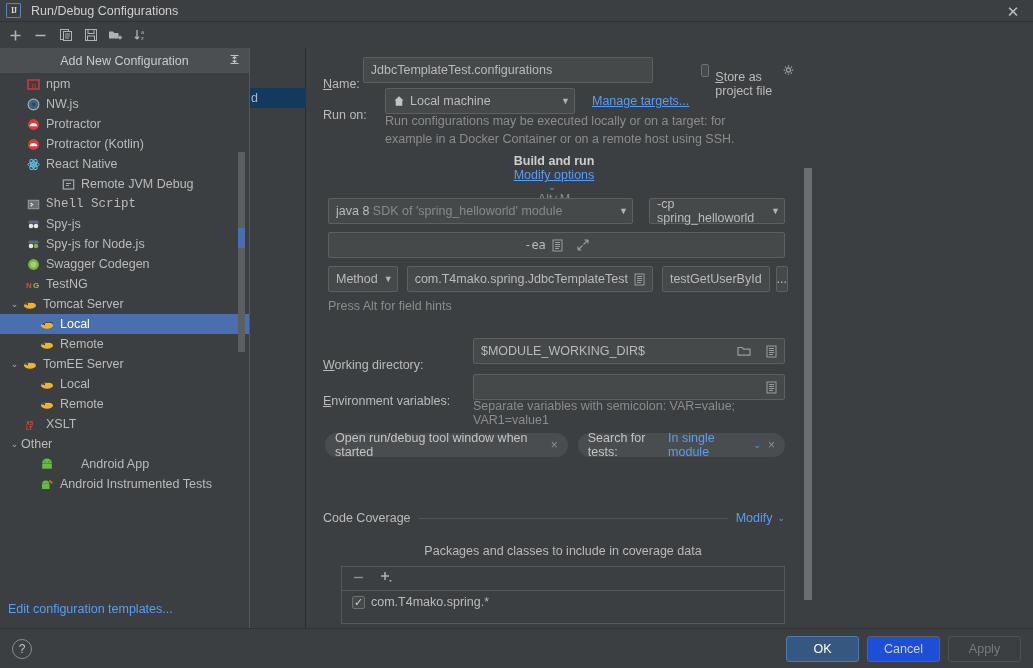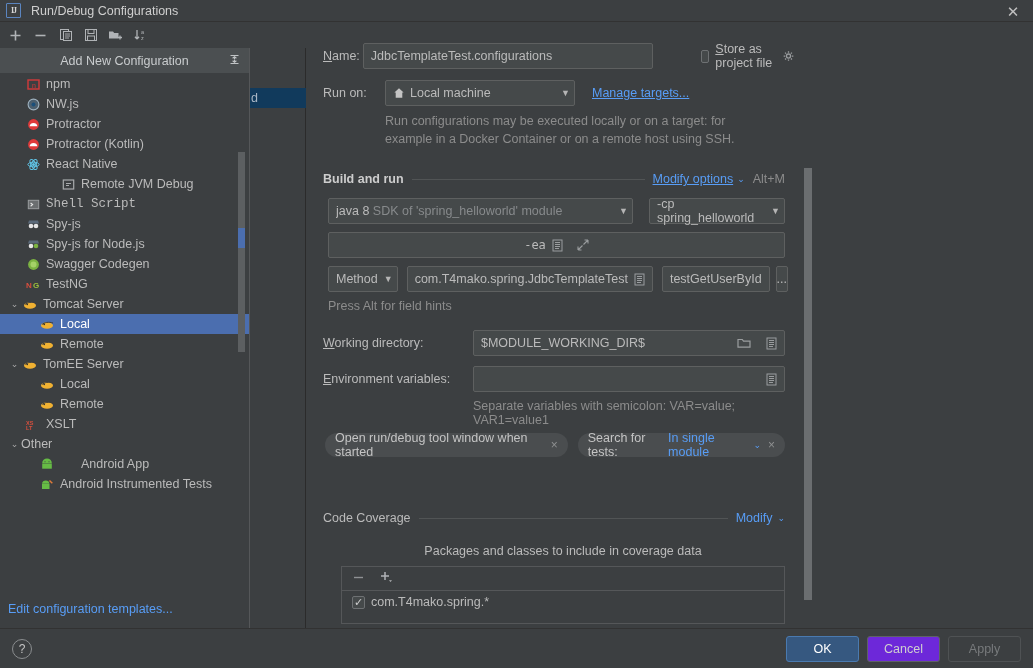--- a/index.html
+++ b/index.html
@@ -102,21 +102,21 @@
     position: absolute; top: 22px; left: 307px; right: 0; bottom: 40px;
     background: #3c3f41; overflow: hidden;
   }
   .main-scroll-track {
     position: absolute; right: 5px; top: 146px; width: 8px; height: 432px;
     background: #6b6e70;
   }
   .panel-pad { position: absolute; top: 0; left: 0; right: 22px; bottom: 0; }
 
   .row { display: flex; align-items: center; }
-  .lbl { color: #bbbbbb; font-size: 12.5px; }
+  .lbl { color: #bbbbbb; font-size: 12.5px; margin-top: 28px; }
   .u { text-decoration: underline; }
 
   .field {
     background: #45494a; border: 1px solid #5e6060; border-radius: 2px;
     height: 26px; display: flex; align-items: center; padding: 0 7px;
     color: #bbbbbb; font-size: 12.5px;
   }
   .field.mono { font-family: "DejaVu Sans Mono", monospace; font-size: 12px; }
   .combo {
     background: #45494a; border: 1px solid #5e6060; border-radius: 2px;
@@ -161,21 +161,21 @@
   }
   .help-btn {
     width: 20px; height: 20px; border-radius: 50%; border: 1px solid #8a8d8f;
     margin-left: 12px; display: flex; align-items: center; justify-content: center;
     font-size: 12px; color: #c4c4c4;
   }
   .btns { margin-left: auto; margin-right: 12px; display: flex; gap: 8px; }
   .btn {
     min-width: 73px; height: 26px; border-radius: 3px; font-size: 12.5px;
     display: flex; align-items: center; justify-content: center;
-    border: 1px solid #5e6264; background: #6d28d9; color: #cfcfcf;
+    border: 1px solid #5e6264; background: #1d4ed8; color: #cfcfcf;
   }
   .btn.primary { background: #365880; border-color: #4a7ab0; color: #ffffff; }
   .btn.disabled { color: #777a7c; background: #3c3f41; border-color: #4f5254; }
 </style>
 </head>
 <body>
 
 <div class="dialog">
 
   <div class="titlebar">
@@ -481,21 +481,21 @@
             <span>Local machine</span>
           </span>
           <span class="caret">▼</span>
         </div>
         <div class="link-u" style="margin-left:17px;">Manage targets...</div>
       </div>
 
       <div class="hint" style="position:absolute; top:92px; left:78px;">Run configurations may be executed locally or on a target: for</div>
       <div class="hint" style="position:absolute; top:110px; left:78px;">example in a Docker Container or on a remote host using SSH.</div>
 
-      <div class="row" style="position:absolute; top:150px; left:16px; right:10px;">
+      <div class="row" style="position:absolute; top:132px; left:16px; right:10px;flex-direction:column;">
         <div class="section-title">Build and run</div>
         <div class="hrule"></div>
         <div class="link-u">Modify options</div>
         <span class="caret" style="margin:0 8px 0 4px; color:#589df6;">⌄</span>
         <div class="hint">Alt+M</div>
       </div>
 
       <div class="row" style="position:absolute; top:176px; left:21px; right:10px;">
         <div class="combo mono" style="width:305px;">
           <span style="overflow:hidden; white-space:nowrap;">

